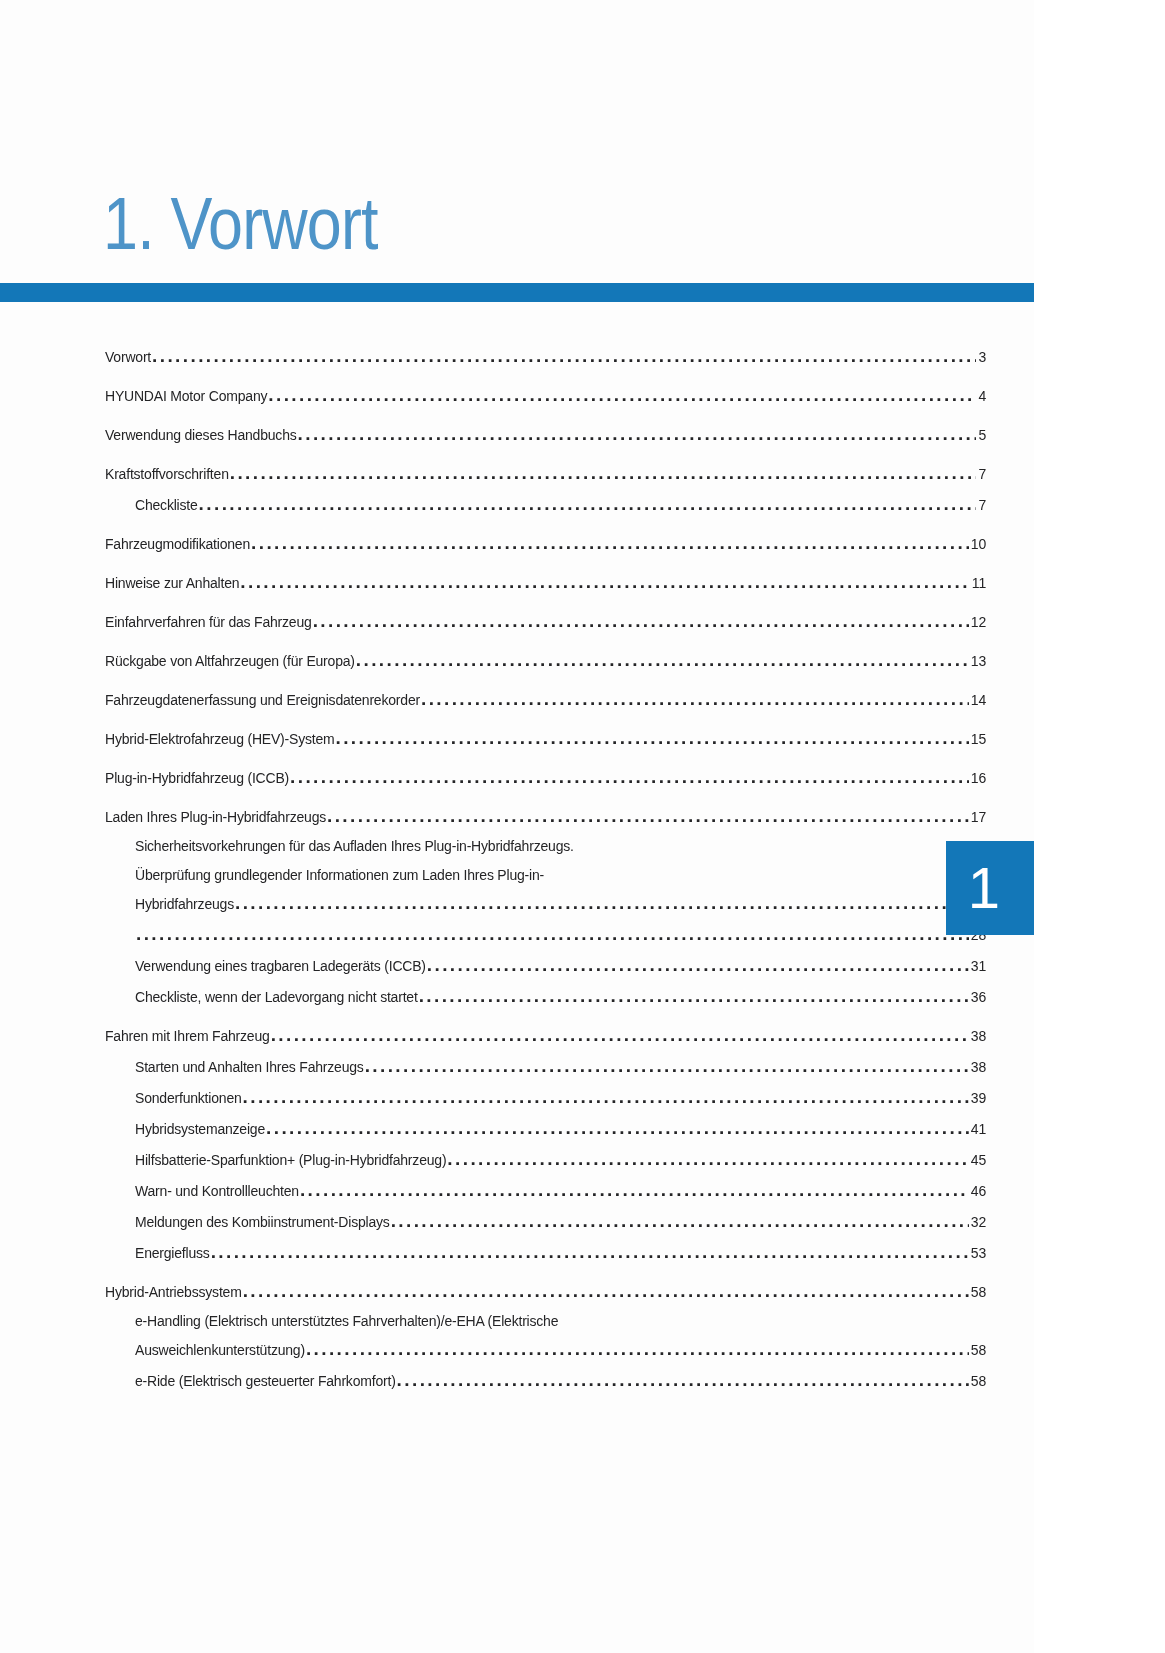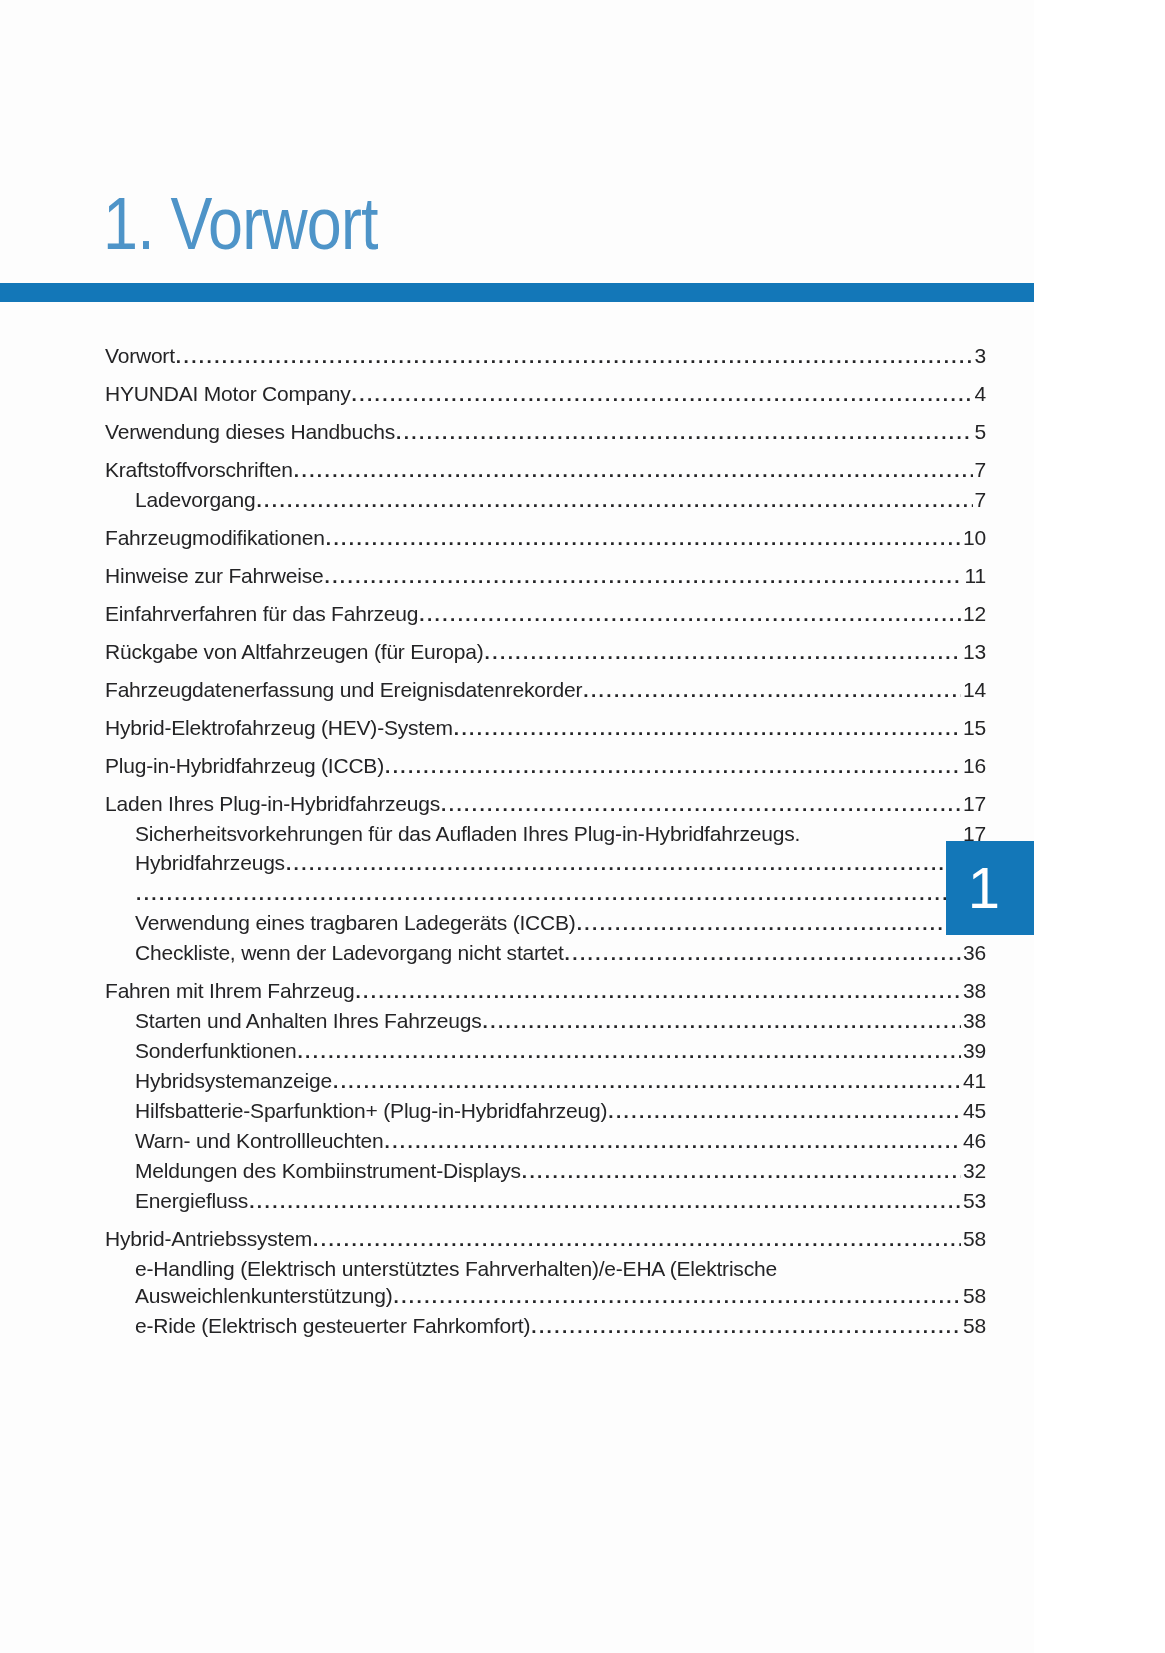--- a/index.html
+++ b/index.html
@@ -35,21 +35,21 @@
     width: 100%;
     height: 19px;
     background: var(--accent, #1377b8);
   }
 
   .toc {
     position: absolute;
     left: 105px;
     top: 333px;
     width: 881px;
-    font-size: 21px;
+    font-size: 14px;
     letter-spacing: -0.2px;
     color: var(--text, #222);
   }
 
   .toc-entry { padding: 1px 0; }
   .toc-entry.lvl0 { margin-top: 8px; }
   .toc-entry.lvl1 { padding-left: 30px; }
 
   .toc-extra-line { line-height: 27px; }
 
@@ -127,35 +127,35 @@
       </div>
       <div class="toc-entry lvl0">
         <div class="toc-line">
           <span class="toc-label">Kraftstoffvorschriften</span>
           <span class="toc-dots"></span>
           <span class="toc-page">7</span>
         </div>
       </div>
       <div class="toc-entry lvl1">
         <div class="toc-line">
-          <span class="toc-label">Ladevorgang</span>
+          <span class="toc-label">Checkliste</span>
           <span class="toc-dots"></span>
           <span class="toc-page">7</span>
         </div>
       </div>
       <div class="toc-entry lvl0">
         <div class="toc-line">
           <span class="toc-label">Fahrzeugmodifikationen</span>
           <span class="toc-dots"></span>
           <span class="toc-page">10</span>
         </div>
       </div>
       <div class="toc-entry lvl0">
         <div class="toc-line">
-          <span class="toc-label">Hinweise zur Fahrweise</span>
+          <span class="toc-label">Hinweise zur Anhalten</span>
           <span class="toc-dots"></span>
           <span class="toc-page">11</span>
         </div>
       </div>
       <div class="toc-entry lvl0">
         <div class="toc-line">
           <span class="toc-label">Einfahrverfahren für das Fahrzeug</span>
           <span class="toc-dots"></span>
           <span class="toc-page">12</span>
         </div>
@@ -196,20 +196,21 @@
         </div>
       </div>
       <div class="toc-entry lvl1">
         <div class="toc-line">
           <span class="toc-label">Sicherheitsvorkehrungen für das Aufladen Ihres Plug-in-Hybridfahrzeugs.</span>
           <span class="toc-dots no-dots"></span>
           <span class="toc-page">17</span>
         </div>
       </div>
       <div class="toc-entry lvl1">
+        <div class="toc-extra-line">Überprüfung grundlegender Informationen zum Laden Ihres Plug-in-</div>
         <div class="toc-line">
           <span class="toc-label">Hybridfahrzeugs</span>
           <span class="toc-dots"></span>
           <span class="toc-page">21</span>
         </div>
       </div>
       <div class="toc-entry lvl1">
         <div class="toc-line">
           <span class="toc-dots"></span>
           <span class="toc-page">28</span>

